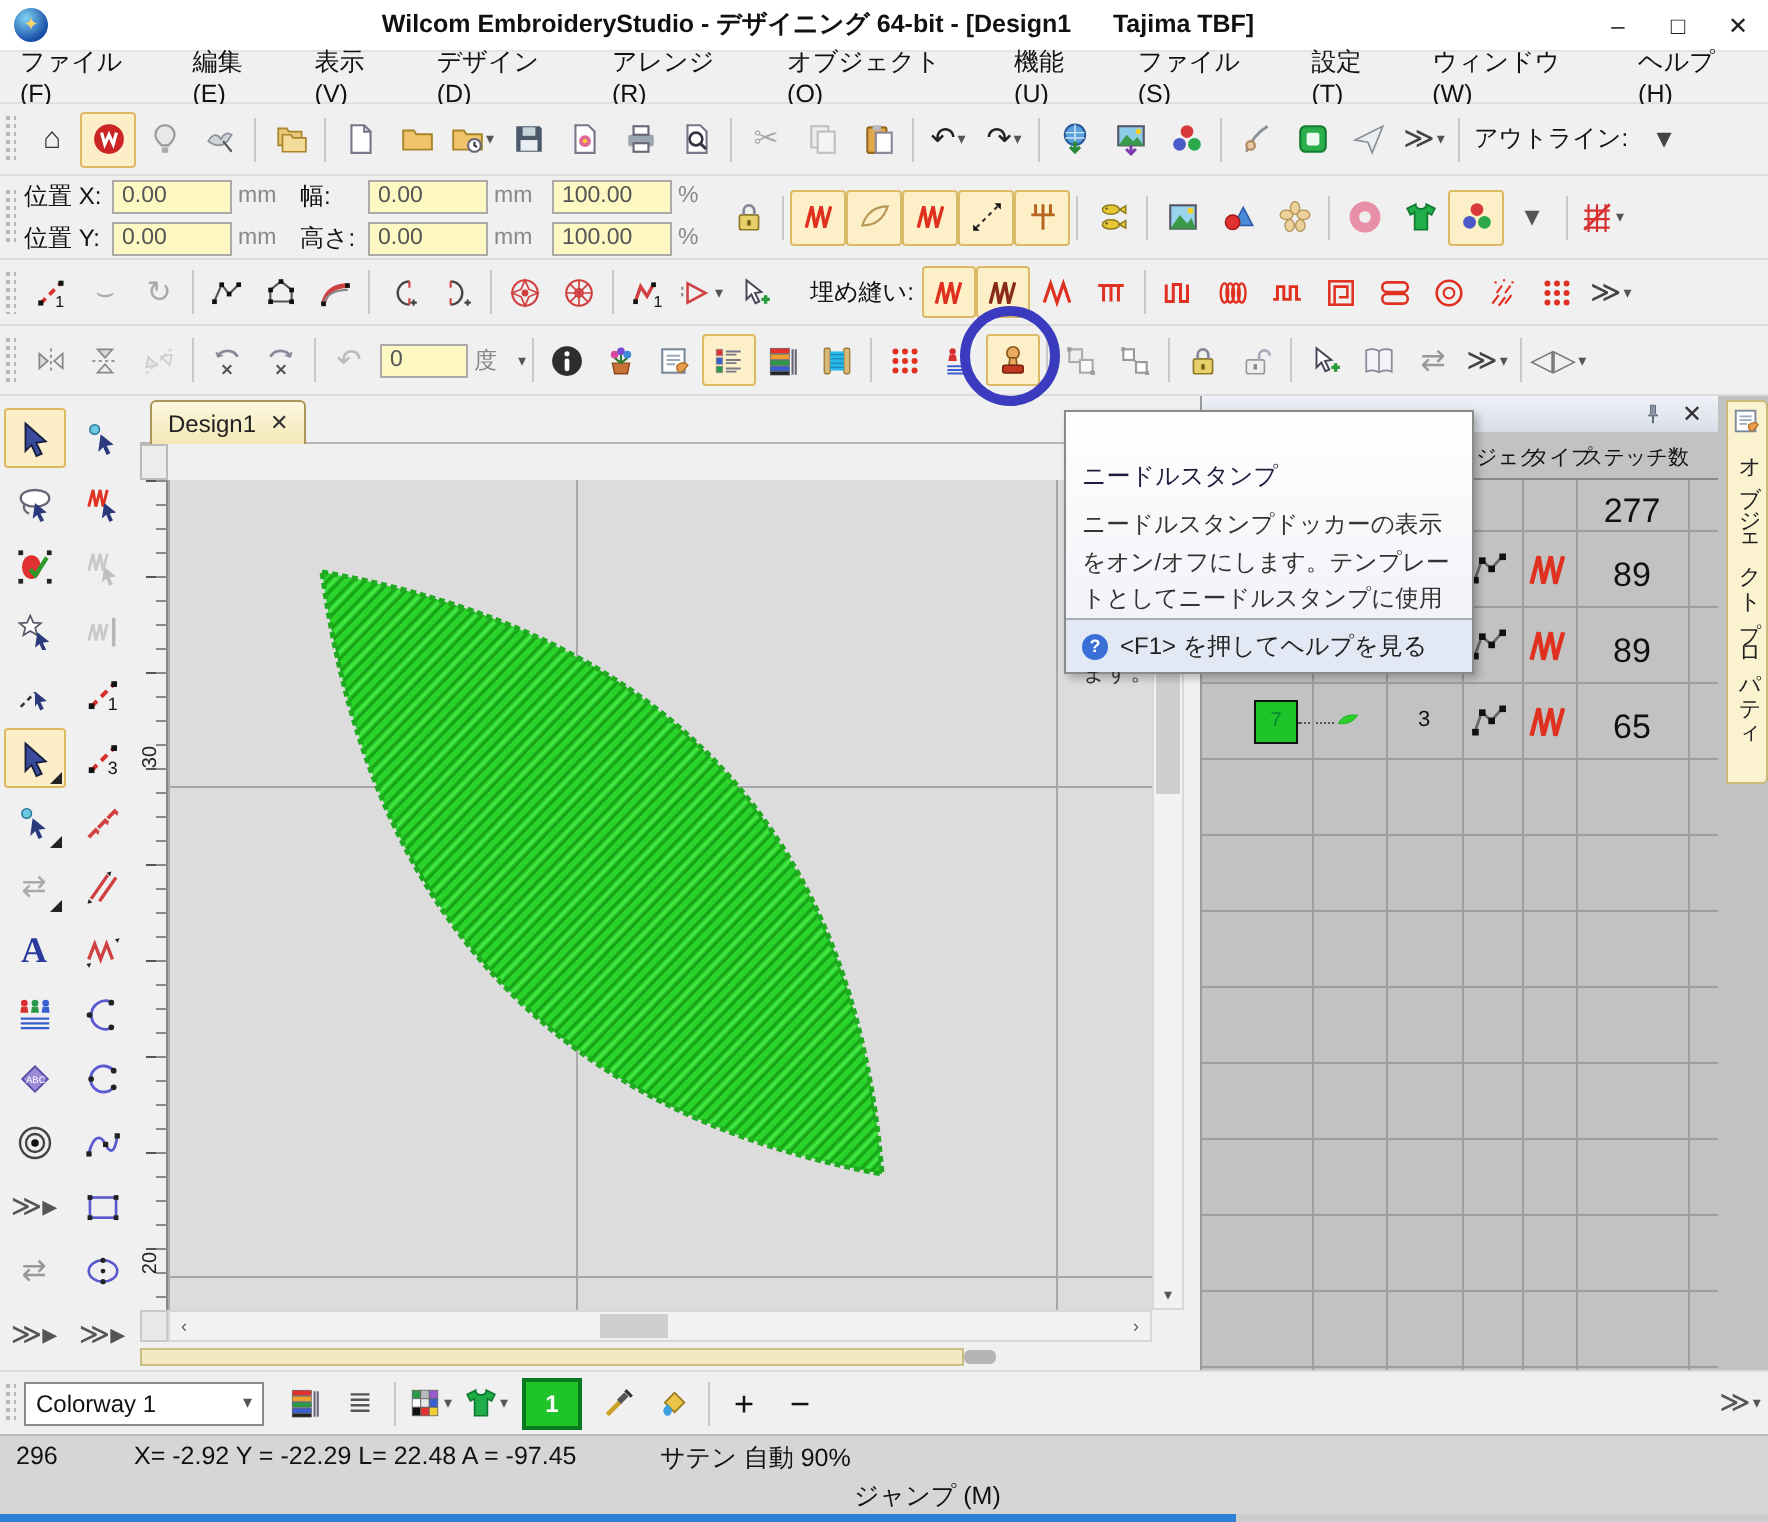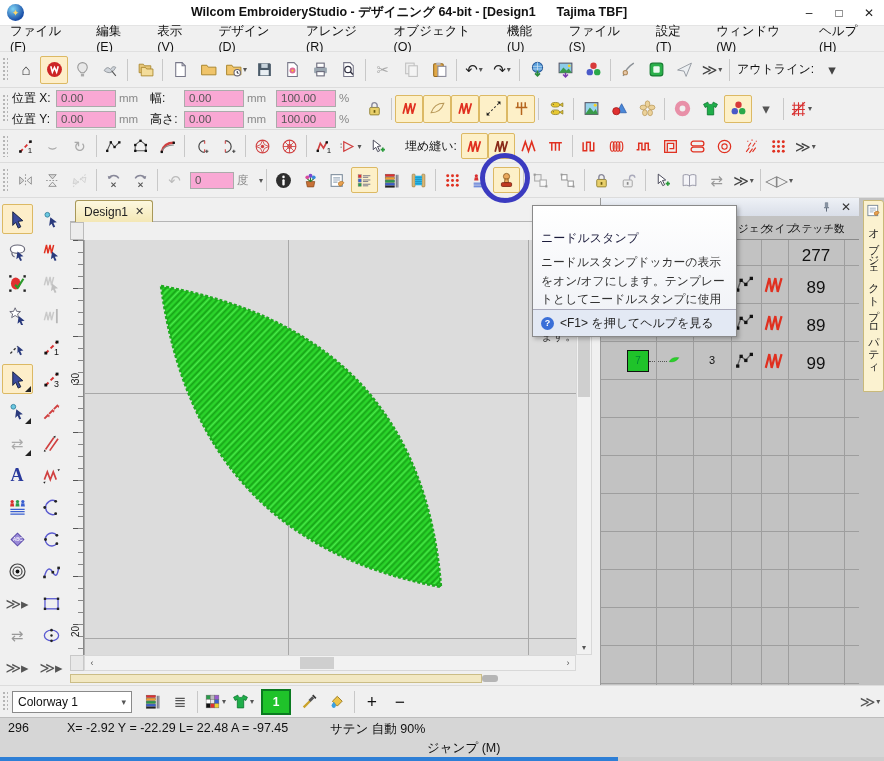--- a/index.html
+++ b/index.html
@@ -31,21 +31,21 @@
   .dd{font-size:8px;color:#555;margin-left:1px}
   .tlabel{font-size:12px;color:#111;margin:0 4px;flex:none}
   .corner::after{content:"";position:absolute;right:1px;bottom:1px;border-left:6px solid transparent;border-bottom:6px solid #222}
   .dim{opacity:.55}
   .pushright{margin-left:auto}
   
   .fields{display:flex;flex-direction:column;justify-content:center;gap:2px}
   .frow{display:flex;align-items:center;height:19px}
   .flabel{width:44px;font-size:12px;color:#111}
   .flabel.w2{width:34px;margin-left:10px}
-  .fin{width:60px;height:17px;border:1px solid #ababab;background:#f9a8d4;color:#555;font-size:11.5px;padding:0 4px;font-family:inherit}
+  .fin{width:60px;height:17px;border:1px solid #ababab;background:#fef9c3;color:#555;font-size:11.5px;padding:0 4px;font-family:inherit}
   .funit{width:24px;color:#888;font-size:11.5px;padding-left:3px}
   .fin.scale{margin-left:8px}
   .fin.rot{width:44px;margin-left:2px}
   .circwrap{position:relative;display:inline-flex;flex:none}
   .bluecircle{position:absolute;left:50%;top:50%;width:50px;height:50px;margin:-27px 0 0 -27px;border:5px solid #3b3bc0;border-radius:50%;pointer-events:none;z-index:55}
   
   #main{position:absolute;top:198px;left:0;width:884px;height:487px;background:#f0f0f0}
   #toolbox{position:absolute;left:0;top:0;width:70px;height:487px;display:flex}
   .tcol{width:34px;display:flex;flex-direction:column;align-items:center;padding-top:6px}
   .tcol .tbtn{width:31px;height:30px;margin-bottom:2px}
@@ -1433,21 +1433,21 @@
           <span class="pleaf"><svg>
               <use href="#sp-minileaf"></use>
             </svg></span>
           <span class="pseq">3</span>
           <span class="pobj"><svg>
               <use href="#sp-polynode"></use>
             </svg></span>
           <span class="ptype"><svg>
               <use href="#sp-satin"></use>
             </svg></span>
-          <span class="pcnt">99</span>
+          <span class="pcnt">65</span>
         </div>
       </div>
     <div class="pvline" style="left:55px"></div>
     <div class="pvline" style="left:92px"></div>
     <div class="pvline" style="left:130px"></div>
     <div class="pvline" style="left:160px"></div>
     <div class="pvline" style="left:187px"></div>
     <div class="pvline" style="left:243px"></div>
     <div id="pempty"></div>
     <div id="sidetab">

